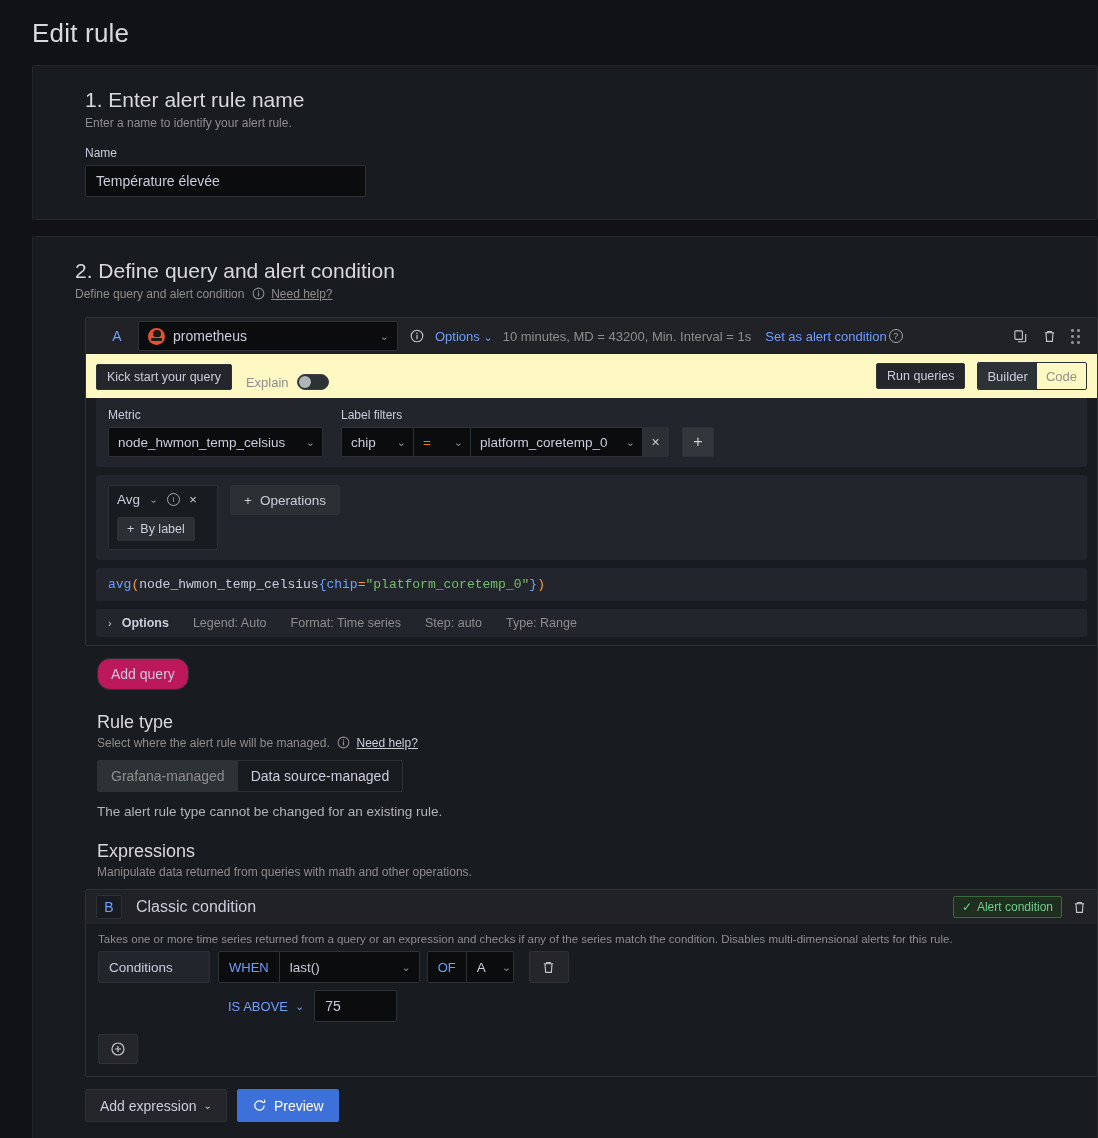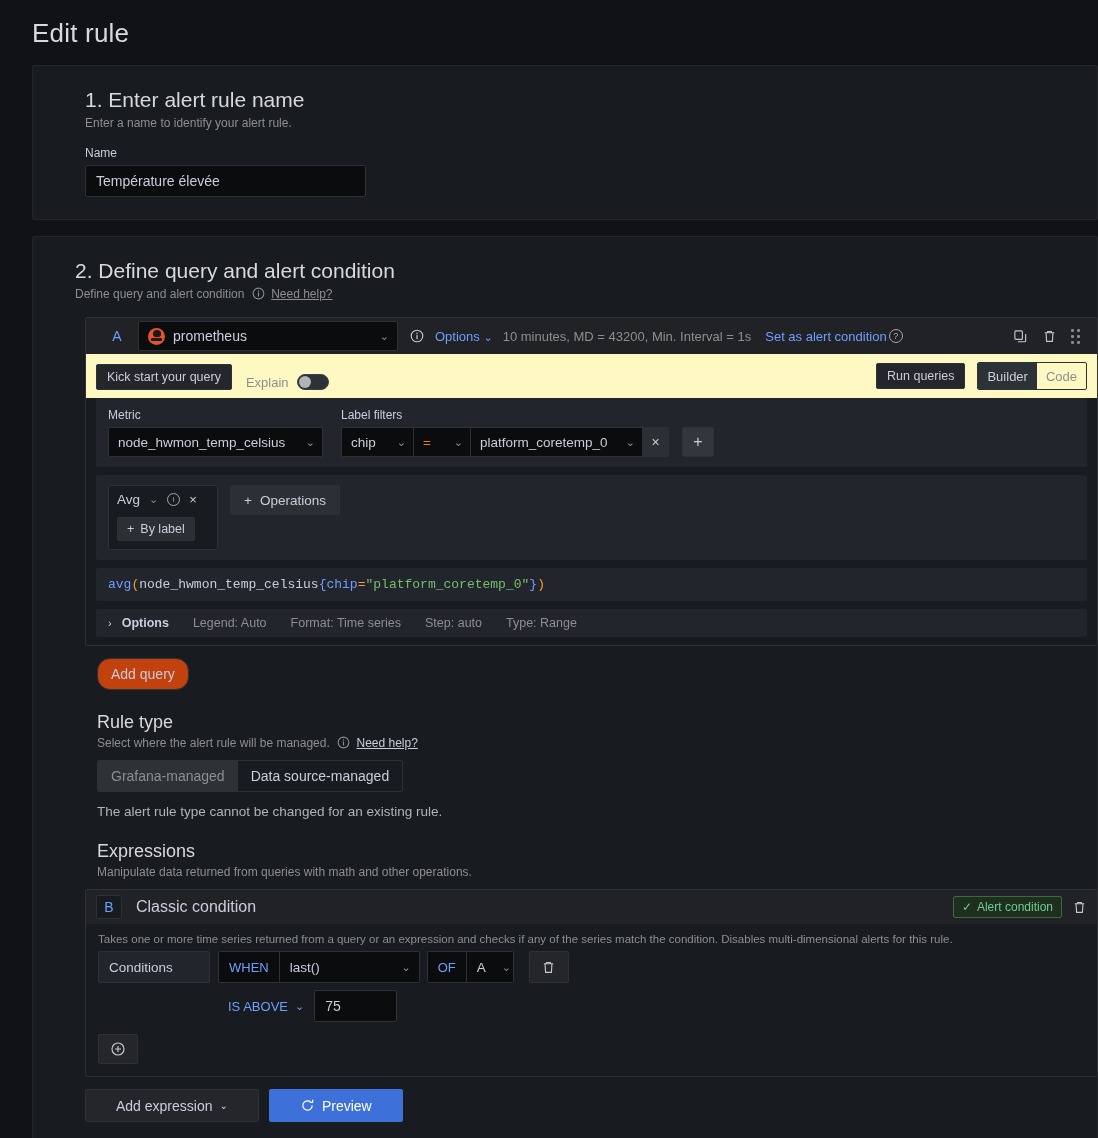--- a/index.html
+++ b/index.html
@@ -133,21 +133,21 @@
     font-family:"Liberation Mono", monospace; font-size:13px;
   }
   .t-fn{color:#6e9fff;} .t-par{color:#ff9830;} .t-metric{color:#ccccdc;}
   .t-brace{color:#6e9fff;} .t-lbl{color:#6e9fff;} .t-eq{color:#ff9830;} .t-str{color:#73bf69;}
 
   .opt-footer { background:#22252b; border-radius:2px; padding:7px 12px; display:flex; align-items:center; gap:24px;
      font-size:12.5px; color:#8e8e8e;}
   .opt-footer .chev{color:#ccccdc;font-size:11px;margin-right:-14px;}
   .opt-footer .lbl{color:#ccccdc;font-weight:700;}
 
-  .addquery-btn{ background:#c2410c;border:1px solid #2c3235;border-radius:13px;color:#ccccdc;font-size:14px;
+  .addquery-btn{ background:#be185d;border:1px solid #2c3235;border-radius:13px;color:#ccccdc;font-size:14px;
     height:32px;padding:0 13px;margin:12px 0 0 22px;display:inline-flex;align-items:center;cursor:pointer;}
 
   .sub-h { font-size:18px; color:#d8d9da; margin:22px 0 3px 22px; font-weight:400;}
   .sub-p { font-size:12px; color:#8e8e8e; margin:0 0 10px 22px; }
   .rule-seg { margin-left:22px; display:inline-flex; border:1px solid #2c3235; border-radius:2px; }
   .rule-seg > div{ padding:0 13px; height:30px; display:flex;align-items:center;font-size:14px;color:#ccccdc;cursor:pointer;}
   .rule-seg > div.active{ background:#2c3235; color:#8e8e8e;}
   .note { font-size:13.5px; color:#b0b3b8; margin:12px 0 0 22px; }
 
   
@@ -178,21 +178,21 @@
      display:inline-flex;align-items:center;justify-content:center;color:#ccccdc;cursor:pointer;}
   .cond-line2{ display:flex; align-items:center; margin-top:7px; padding-left:0;}
   .isabove{ color:#6e9fff;font-size:13px;font-weight:500;display:flex;align-items:center;gap:7px;padding:0 10px;height:32px;cursor:pointer;}
   .val-input{ background:#0b0c0e;border:1px solid #2c3235;border-radius:2px;height:32px;width:83px;color:#ccccdc;
      font-size:14px;padding:0 10px;font-family:"Liberation Sans",sans-serif;outline:none;}
   .addcond-btn{ background:#24262b;border:1px solid #2c3235;border-radius:2px;height:30px;width:40px;margin-top:12px;
      display:inline-flex;align-items:center;justify-content:center;color:#ccccdc;cursor:pointer;}
 
   .footer-btns{ display:flex; gap:10px; margin:12px 0 0 10px; align-items:center;}
   .btn-lg{ background:#24262b;border:1px solid #2c3235;border-radius:2px;color:#ccccdc;font-size:14px;height:33px;
-     padding:0 30px;display:inline-flex;align-items:center;gap:7px;cursor:pointer;}
+     padding:0 14px;display:inline-flex;align-items:center;gap:7px;cursor:pointer;}
   .btn-primary{ background:#3d71d9;border:1px solid #3d71d9;color:#fff;}
   .chev-sm{font-size:10px;color:#ccccdc;}
   svg { display:block; }
 </style>
 </head>
 <body>
 
 <div class="page">
 
   <div class="page-title">Edit rule</div>

